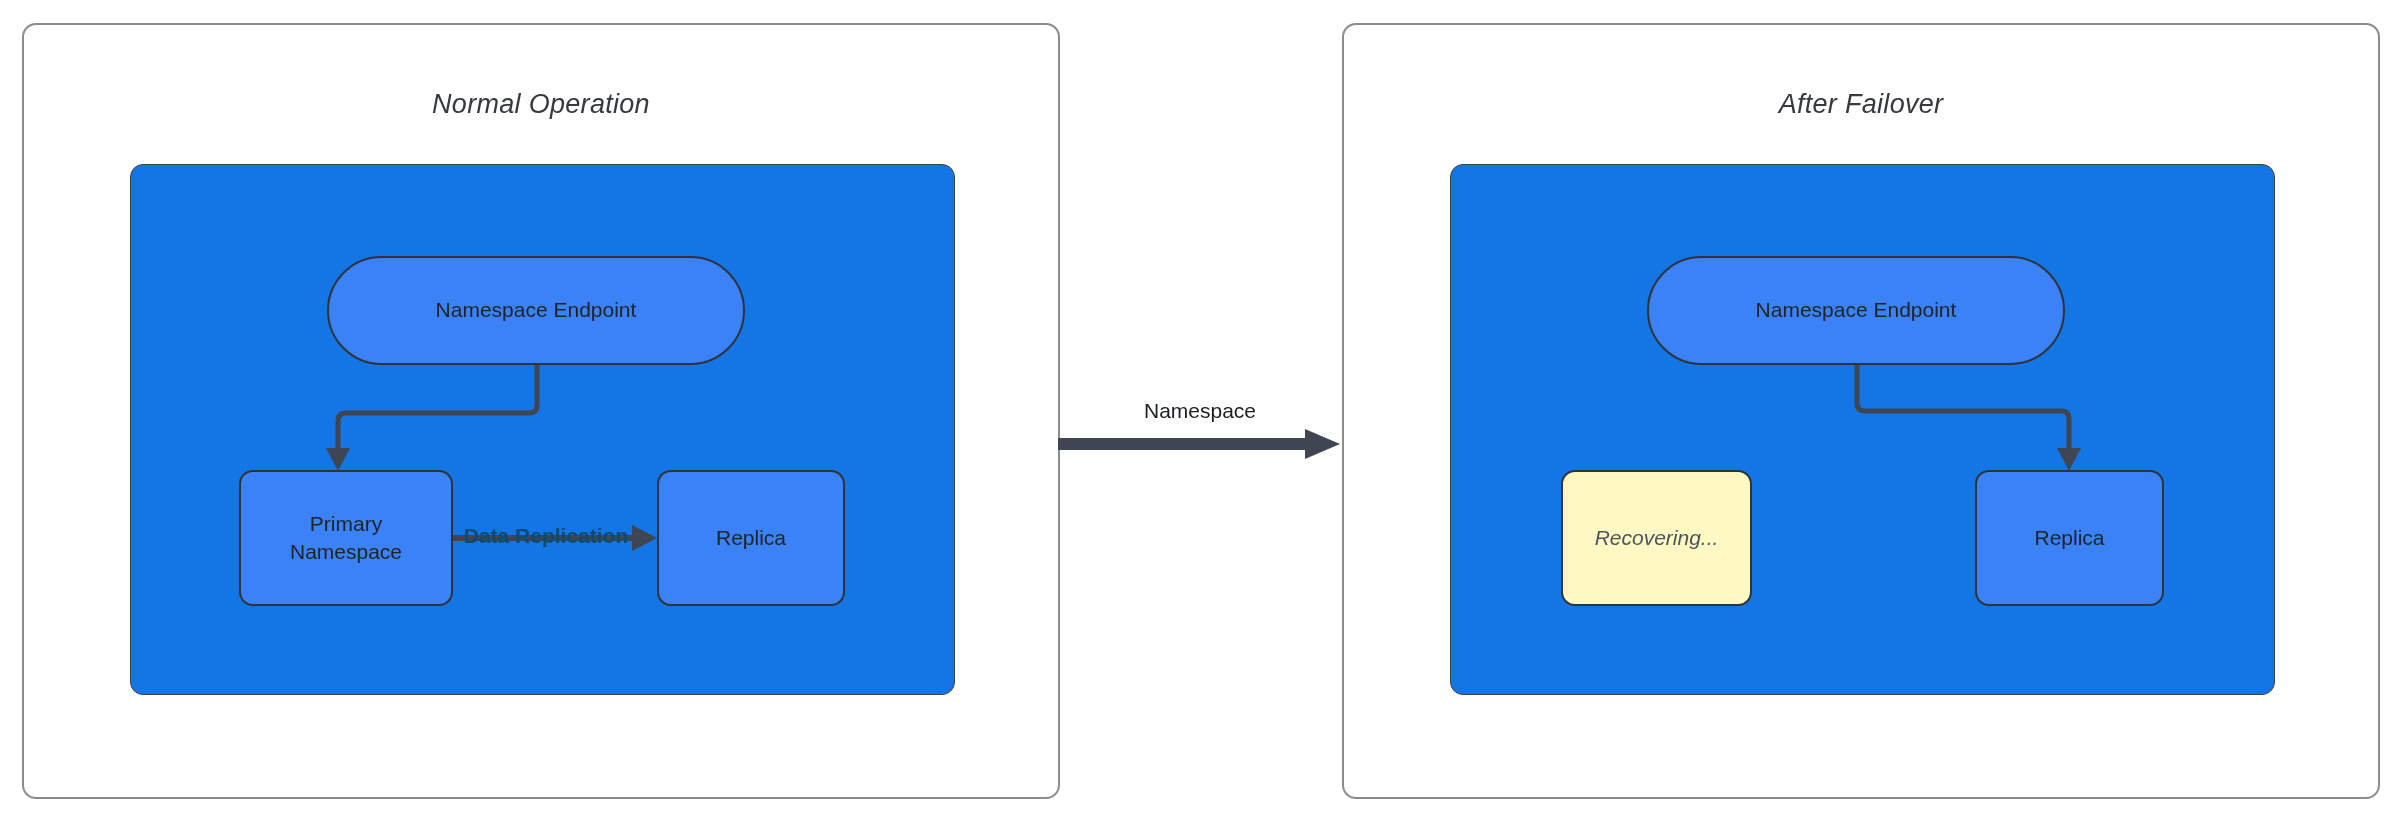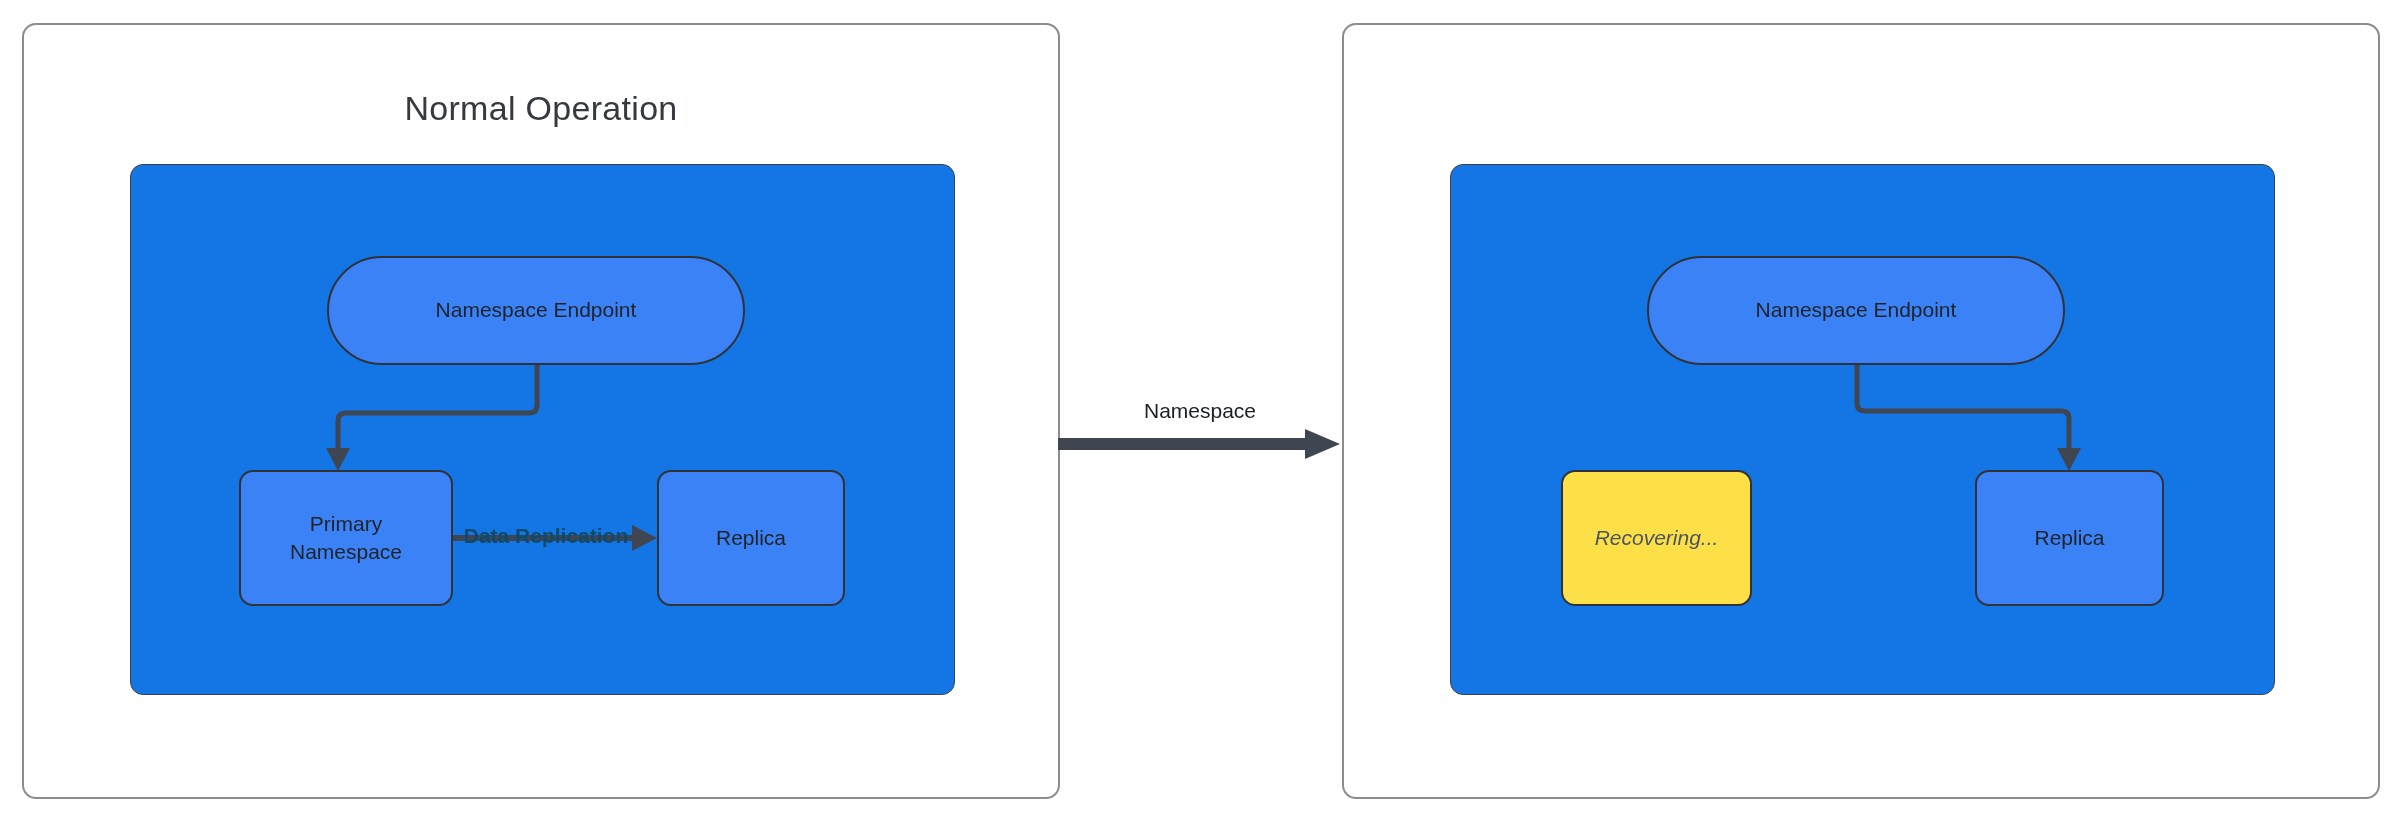--- a/index.html
+++ b/index.html
@@ -26,21 +26,22 @@
     box-sizing: border-box;
   }
   .panel.left  { left: 22px; }
   .panel.right { left: 1342px; }
   .panel-title {
     position: absolute;
     top: 64px;
     left: 0;
     width: 100%;
     text-align: center;
-    font-size: 34px;
+    font-size: 27px;
+    font-style: italic;
     color: #36393e;
     letter-spacing: 0.3px;
   }
   .blue-container {
     position: absolute;
     left: 106px;
     top: 139px;
     width: 825px;
     height: 531px;
     background: #1476E4;
@@ -70,21 +71,21 @@
     border-radius: 55px;
   }
   .rect-node {
     border-radius: 14px;
     padding: 0 14px;
   }
   .node.primary   { left: 215px; top: 445px; width: 214px; height: 136px; }
   .node.replica-l { left: 633px; top: 445px; width: 188px; height: 136px; }
   .node.recovering {
     left: 217px; top: 445px; width: 191px; height: 136px;
-    background: #fde047;
+    background: #fef9c3;
     color: #4A5560;
     font-style: italic;
   }
   .node.replica-r { left: 631px; top: 445px; width: 189px; height: 136px; }
   .edges-svg {
     position: absolute;
     left: 0;
     top: 0;
     width: 1038px;
     height: 776px;
@@ -155,20 +156,21 @@
 
     <div class="replication-label">Data Replication</div>
   </div>
 
   <div class="failover-label">Namespace</div>
   <svg class="failover-svg" viewBox="0 0 300 56" xmlns="http://www.w3.org/2000/svg">
     <polygon points="8,18 255,18 255,9 290,24 255,39 255,30 8,30" fill="#3F4651"></polygon>
   </svg>
 
   <div class="panel right">
+    <div class="panel-title">After Failover</div>
 
     <div class="blue-container"></div>
 
     <svg class="edges-svg" viewBox="0 0 1038 776" xmlns="http://www.w3.org/2000/svg">
 
       <g>
         <path d="M 513 340 L 513 378 Q 513 386 521 386 L 717 386 Q 725 386 725 394 L 725 426" fill="none" stroke="#3F4651" stroke-width="5" stroke-linecap="round" stroke-linejoin="round"></path>
         <polygon points="725,446 713,423 737,423" fill="#3F4651"></polygon>
       </g>
     </svg>

